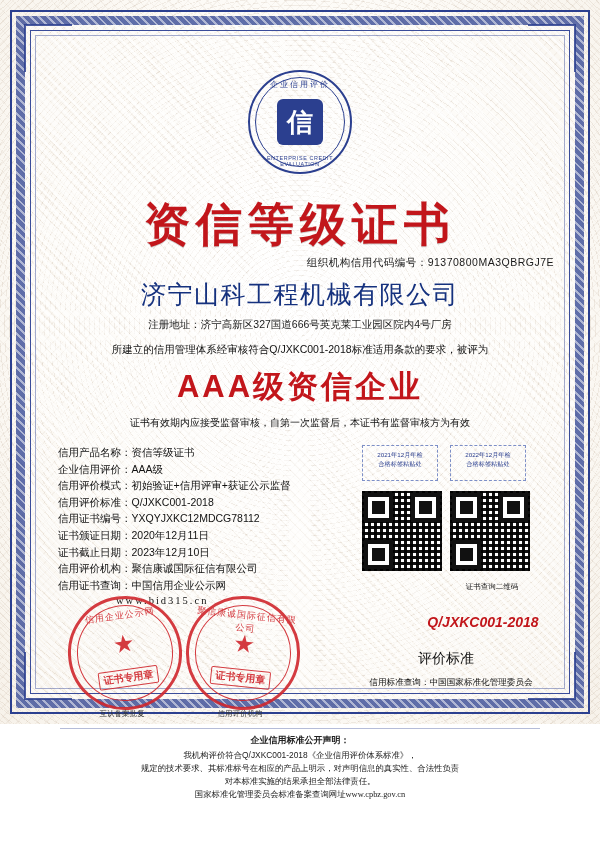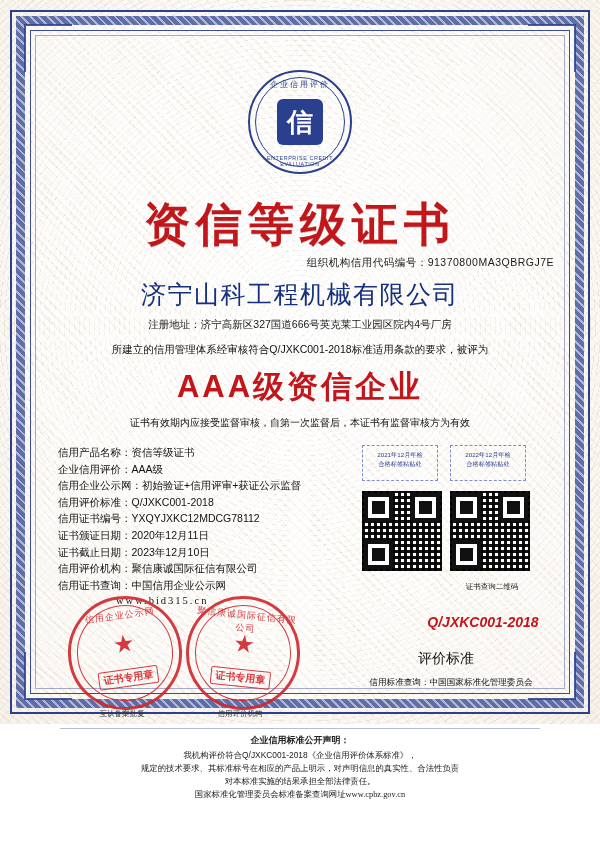--- a/index.html
+++ b/index.html
@@ -259,21 +259,21 @@
     <div class="details">
       <div class="drow">
         <span class="dlabel">信用产品名称：</span>
         <span class="dval">资信等级证书</span>
       </div>
       <div class="drow">
         <span class="dlabel">企业信用评价：</span>
         <span class="dval">AAA级</span>
       </div>
       <div class="drow">
-        <span class="dlabel">信用企业公示网：</span>
+        <span class="dlabel">信用评价模式：</span>
         <span class="dval">初始验证+信用评审+获证公示监督</span>
       </div>
       <div class="drow">
         <span class="dlabel">信用评价标准：</span>
         <span class="dval">Q/JXKC001-2018</span>
       </div>
       <div class="drow">
         <span class="dlabel">信用证书编号：</span>
         <span class="dval">YXQYJXKC12MDCG78112</span>
       </div>

